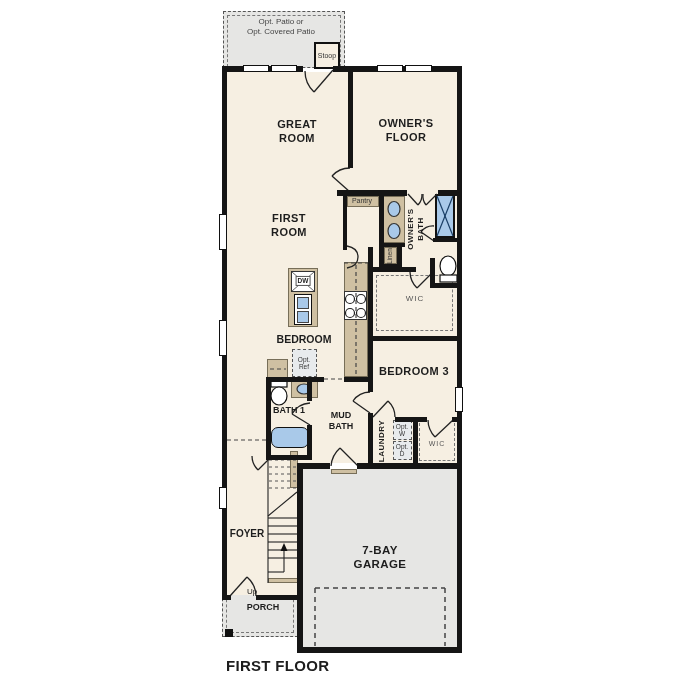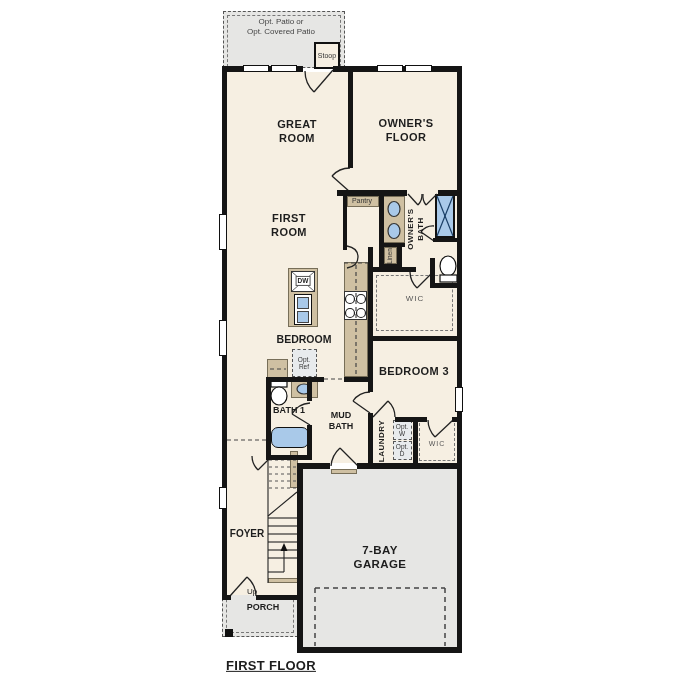--- a/index.html
+++ b/index.html
@@ -21,21 +21,21 @@
   .lbl{position:absolute;transform:translate(-50%,-50%);text-align:center;white-space:pre-line;
        color:#1d1d1d;font-weight:bold;z-index:6;line-height:1.25;}
   .rot{transform:translate(-50%,-50%) rotate(-90deg);}
   .lg{font-size:11px;letter-spacing:.4px;}
   .md{font-size:9.5px;}
   .sm{font-size:9px;}
   .xs{font-size:7px;font-weight:normal;color:#333;}
   .wicf{font-size:8px;font-weight:normal;color:#555;letter-spacing:1px;}
   .optf{font-size:6.5px;font-weight:normal;color:#333;line-height:1.15;}
   .rotf{font-size:8px;letter-spacing:.5px;}
-  .title{font-size:13px;transform:translateY(-50%);letter-spacing:.3px;text-decoration:underline;}
+  .title{font-size:15px;transform:translateY(-50%);letter-spacing:.3px;}
 </style>
 </head>
 <body>
 
 <div id="stage">
 
   <div class="gray abs" style="left:223px;top:11px;width:122px;height:57px;border:1.4px dashed var(--dash);box-sizing:border-box;z-index:0;">
     <div style="position:absolute;left:3px;top:3px;right:3px;bottom:0;border:1px dashed #777;border-bottom:none;"></div>
   </div>
   <div class="gray abs" style="left:222px;top:588px;width:76px;height:49px;border:1.4px dashed var(--dash);box-sizing:border-box;z-index:0;">

